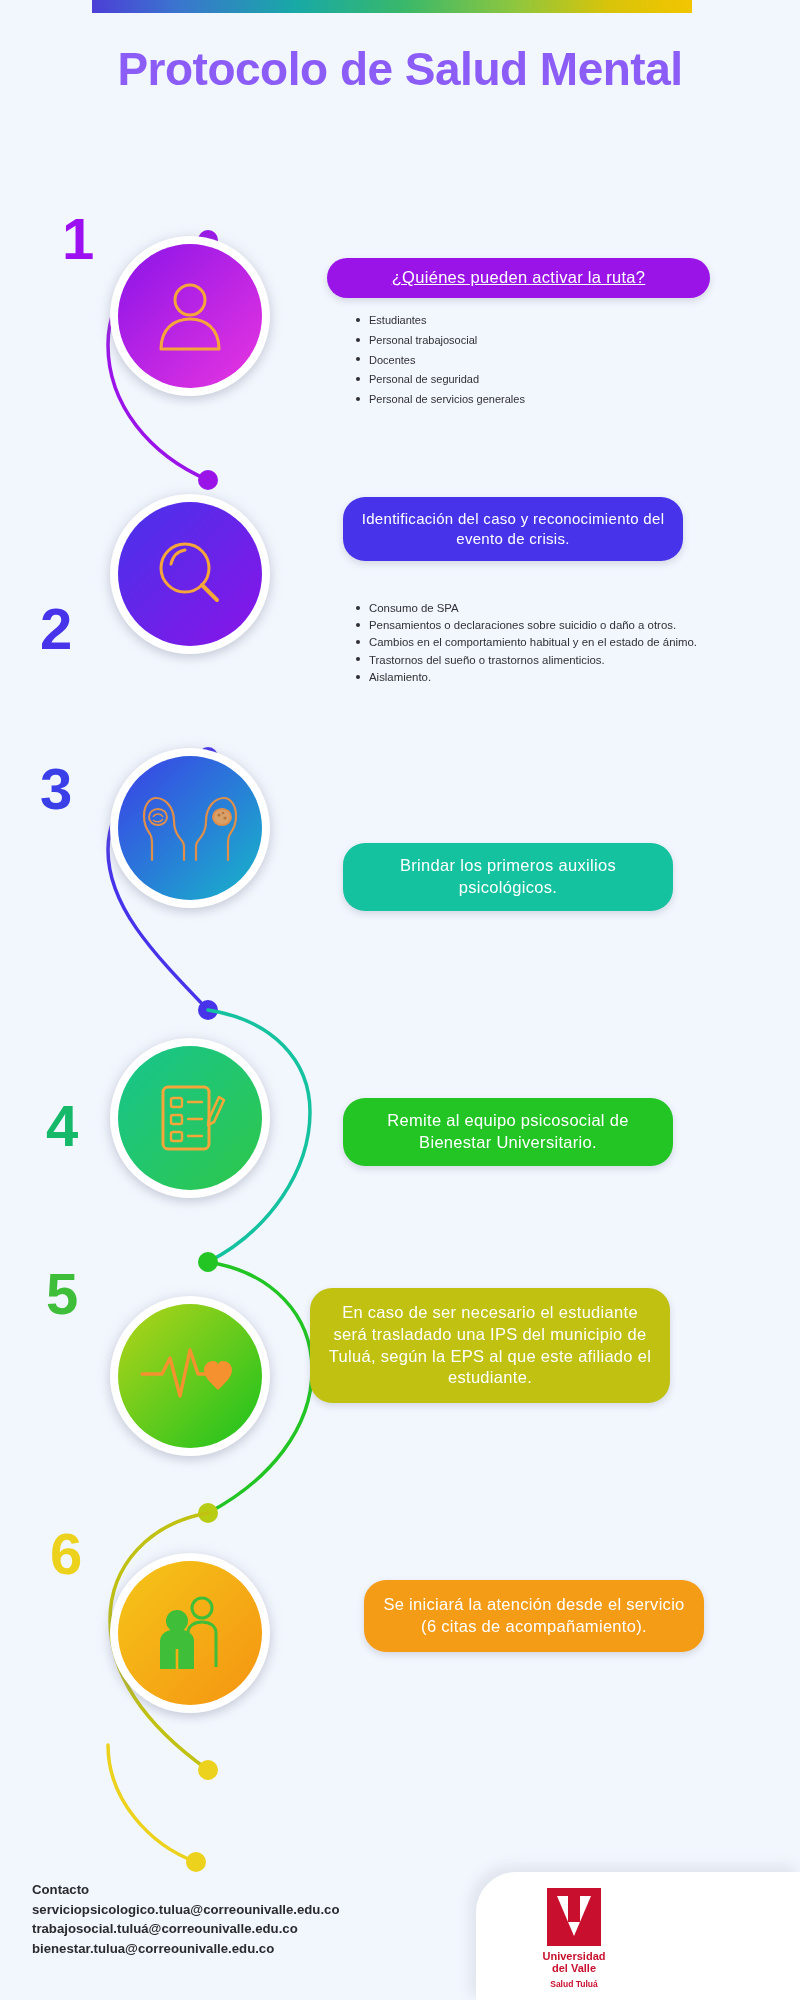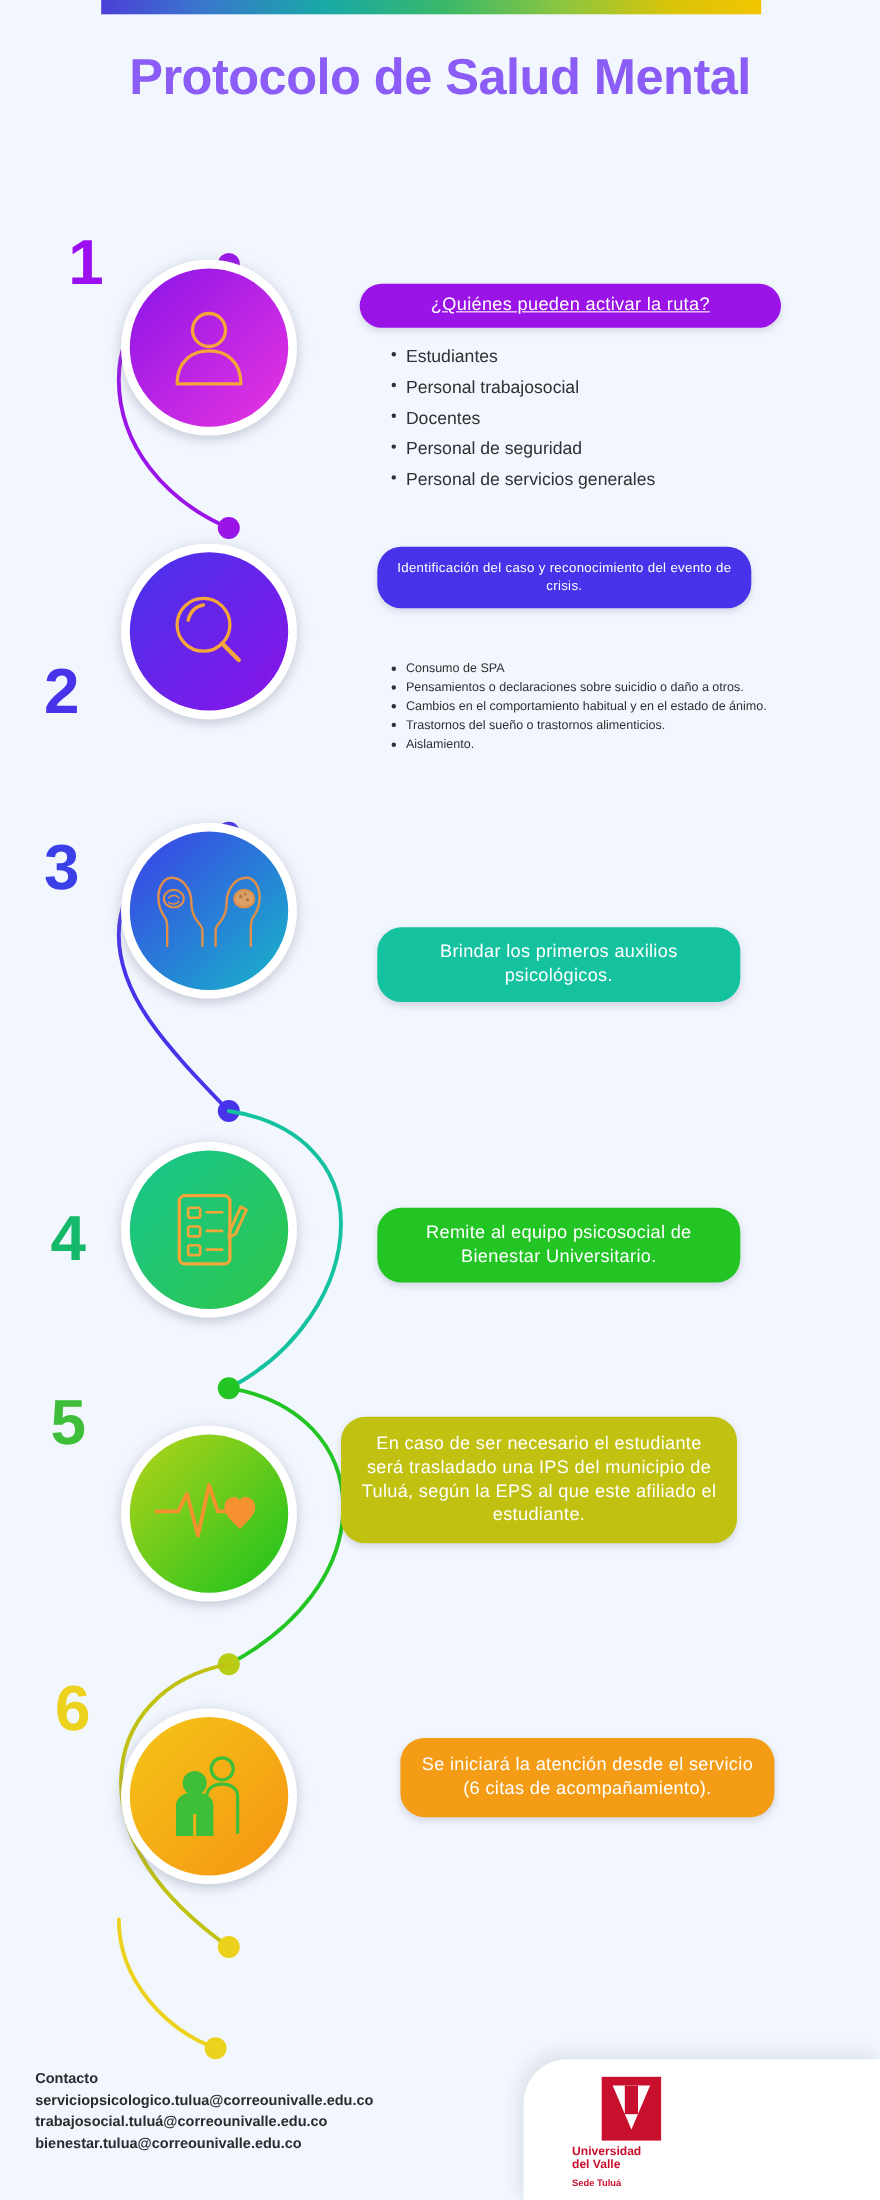--- a/index.html
+++ b/index.html
@@ -88,21 +88,21 @@
     margin-bottom: 2px;
   }
   .bullets li:before {
     content: "";
     position: absolute;
     left: 4px; top: 0.52em;
     width: 4px; height: 4px;
     border-radius: 50%;
     background: #2f3033;
   }
-  .bullets.big { font-size: 16px; line-height: 1.62; }
+  .bullets.big { font-size: 11px; line-height: 1.62; }
   .bullets.small { font-size: 11.4px; line-height: 1.42; }
   .bullets.small li { margin-bottom: 1px; }
 
   
   .contact {
     position: absolute;
     left: 32px; top: 1880px;
     font-size: 13.2px;
     font-weight: bold;
     color: #2a2b2e;
@@ -115,20 +115,21 @@
     left: 476px; top: 1872px;
     width: 324px; height: 128px;
     background: #ffffff;
     border-radius: 40px 0 0 0;
     box-shadow: -5px -5px 14px rgba(120,125,150,0.16);
   }
   .logo-inner {
     position: absolute;
     left: 44px; top: 16px;
     width: 108px;
+    text-align: center;
   }
   .logo-shield {
     width: 54px; height: 58px;
     margin: 0 auto 4px;
     background: #c8102e;
     position: relative;
   }
   .logo-shield:after {
     content: "";
     position: absolute;
@@ -216,21 +217,21 @@
   <div class="circle-ring"></div>
   <div class="circle-fill" style="background:linear-gradient(135deg,#4733ea 0%,#8a14e8 100%);">
     <svg width="86" height="86" viewBox="0 0 86 86">
       <circle cx="38" cy="37" r="24" fill="none" stroke="#f5a63a" stroke-width="3"></circle>
       <path d="M24,33 C26,24 32,20 38,19" fill="none" stroke="#f5a63a" stroke-width="3" stroke-linecap="round"></path>
       <line x1="55" y1="54" x2="70" y2="69" stroke="#f5a63a" stroke-width="4" stroke-linecap="round"></line>
     </svg>
   </div>
 </div>
 
-<div class="bubble" style="left:343px; top:497px; width:340px; background:#4733ea; font-size:12px; padding:12px 16px;">Identificación del caso y reconocimiento del evento de crisis.</div>
+<div class="bubble" style="left:343px; top:497px; width:340px; background:#4733ea; font-size:15px; padding:12px 16px;">Identificación del caso y reconocimiento del evento de crisis.</div>
 
 <div class="bullets small" style="left:352px; top:600px; width:382px;">
   <ul>
     <li>Consumo de SPA</li>
     <li>Pensamientos o declaraciones sobre suicidio o daño a otros.</li>
     <li>Cambios en el comportamiento habitual y en el estado de ánimo.</li>
     <li>Trastornos del sueño o trastornos alimenticios.</li>
     <li>Aislamiento.</li>
   </ul>
 </div>
@@ -316,15 +317,15 @@
   <div>serviciopsicologico.tulua@correounivalle.edu.co</div>
   <div>trabajosocial.tuluá@correounivalle.edu.co</div>
   <div>bienestar.tulua@correounivalle.edu.co</div>
 </div>
 
 <div class="logocard">
   <div class="logo-inner">
     <div class="logo-shield"></div>
     <div class="logo-name">Universidad</div>
     <div class="logo-name">del Valle</div>
-    <div class="logo-sede">Sede Tuluá</div>
+    <div class="logo-sede">Salud Tuluá</div>
   </div>
 </div>
 
 </body></html>

